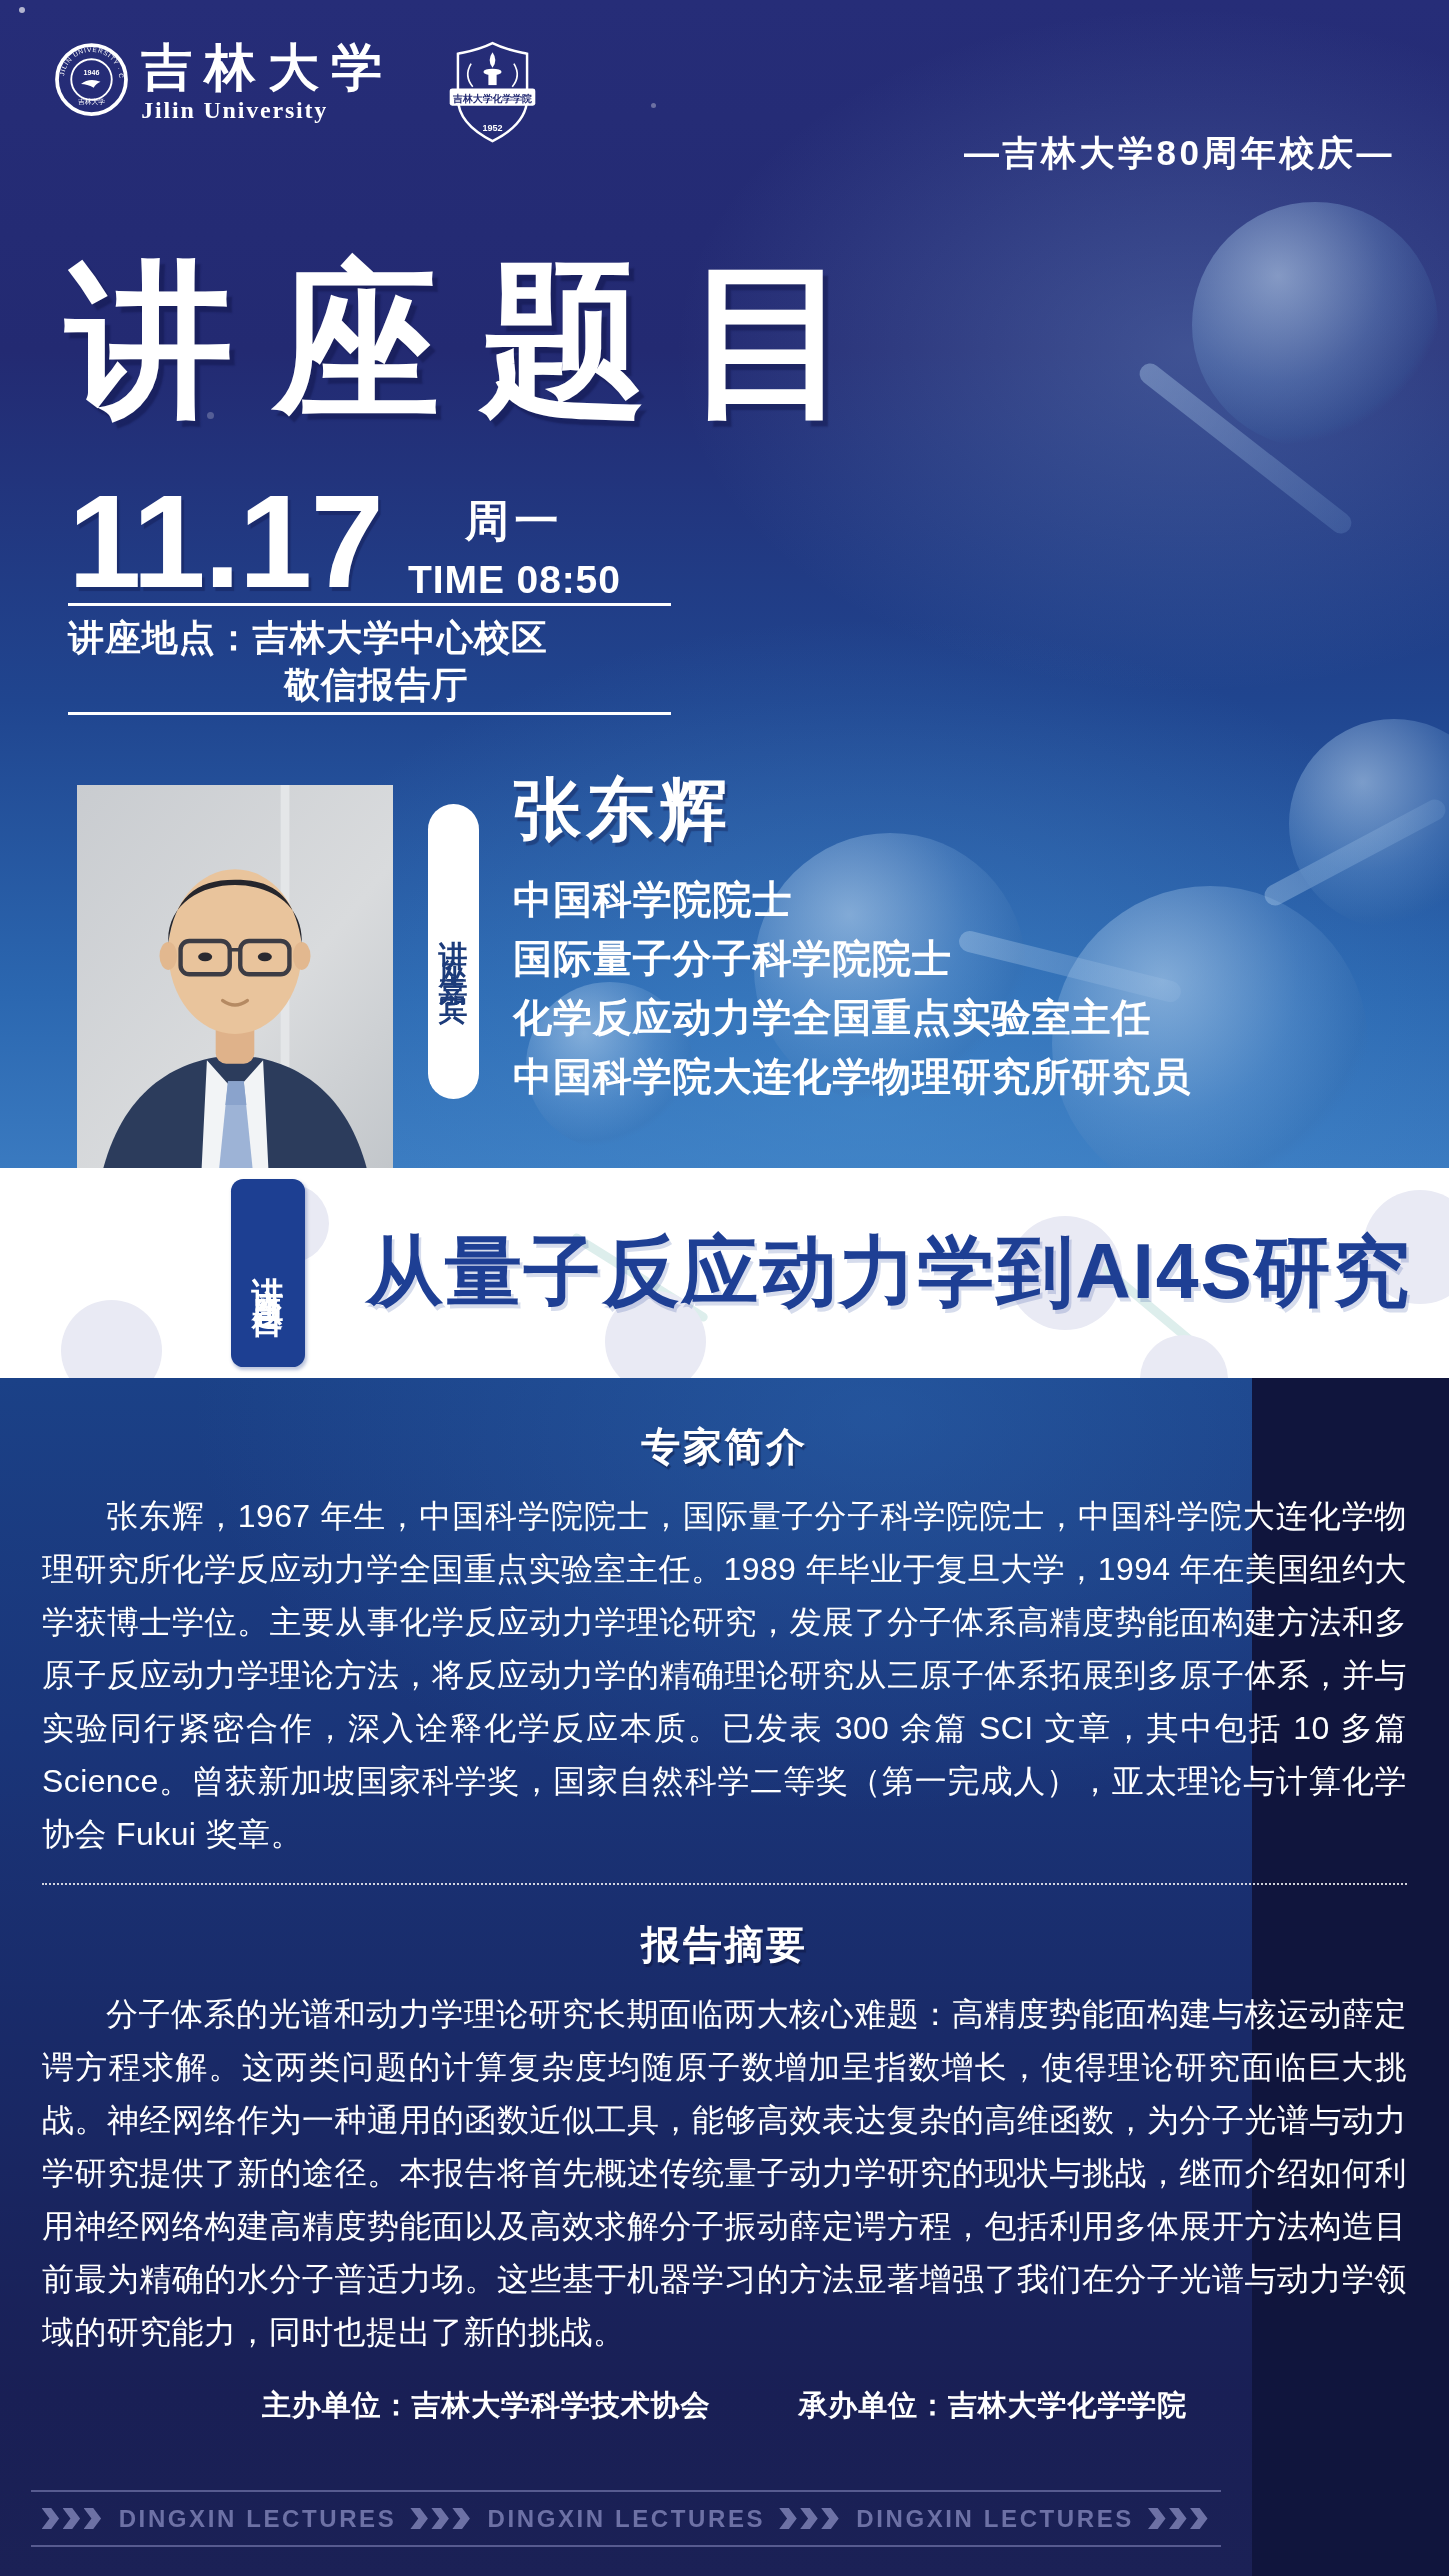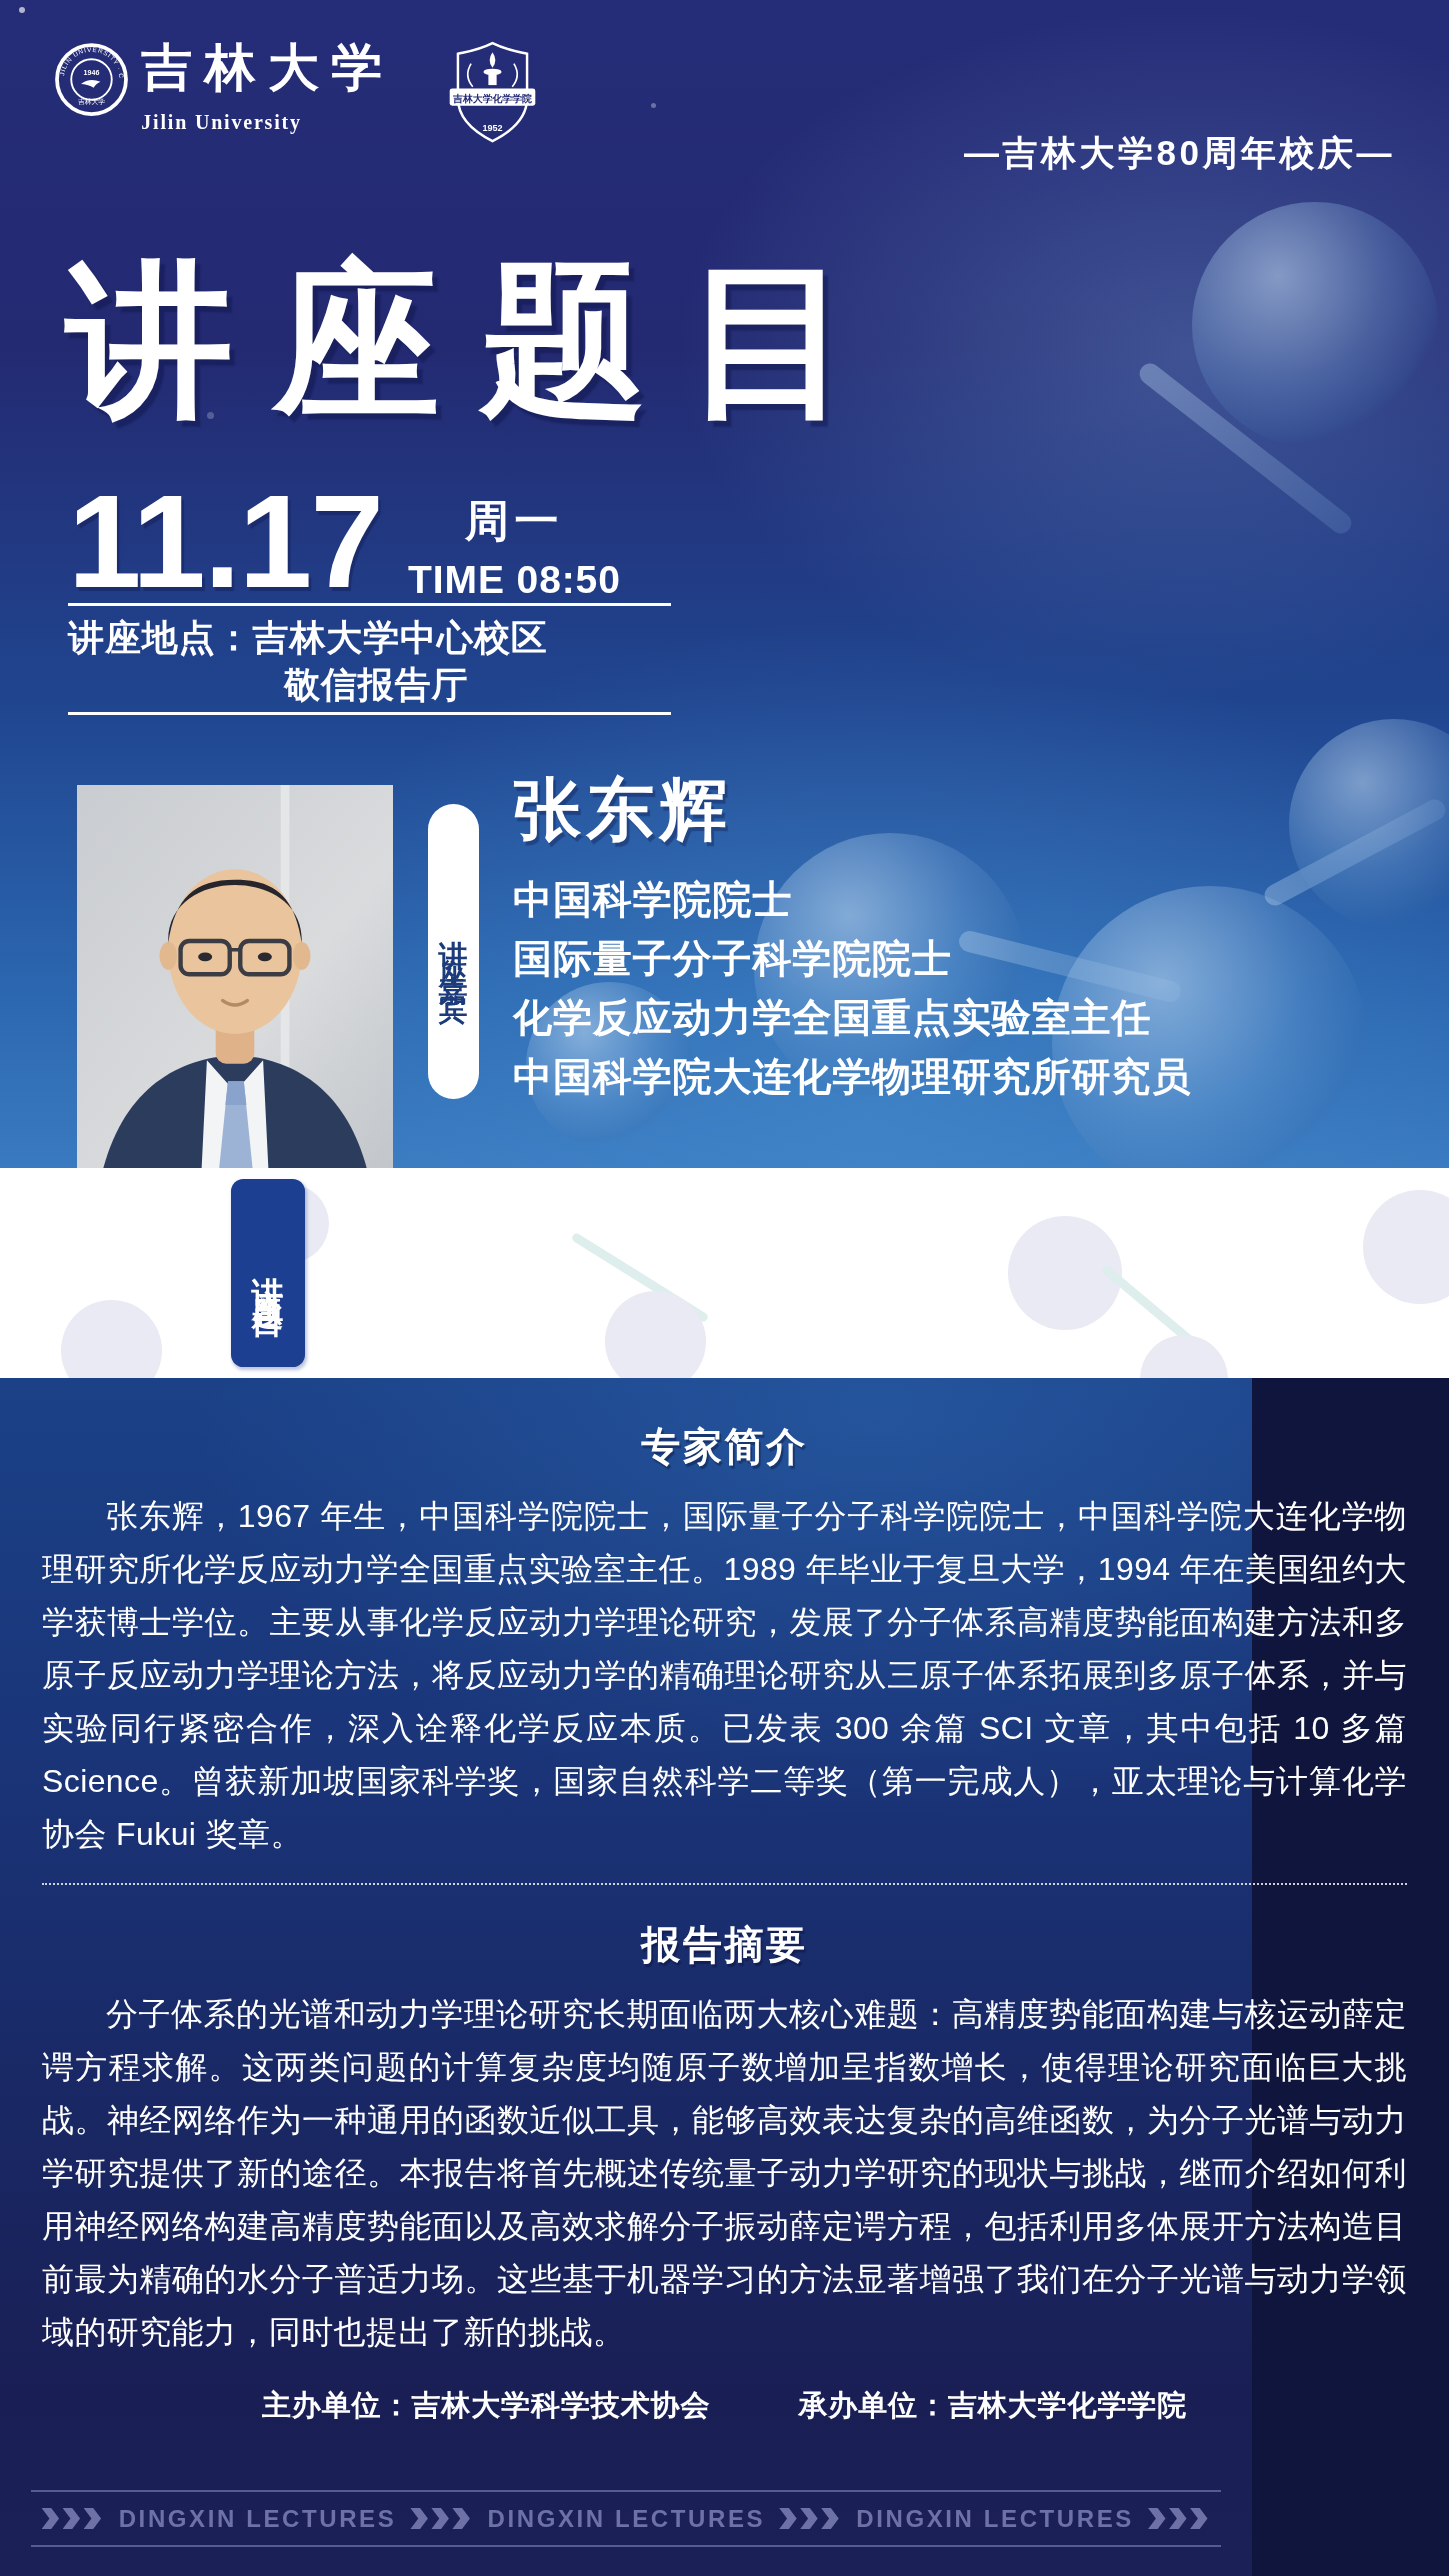--- a/index.html
+++ b/index.html
@@ -18,21 +18,21 @@
   }
   .atom{position:absolute;border-radius:50%;
     background:radial-gradient(circle at 35% 30%, rgba(195,220,243,.55), rgba(125,170,218,.28) 45%, rgba(60,110,170,.16) 68%, transparent 72%);}
   .bond{position:absolute;height:21px;border-radius:10.5px;
     background:linear-gradient(90deg, rgba(175,205,235,.40), rgba(120,160,210,.22));}
   .sparkle{position:absolute;border-radius:50%;background:rgba(255,255,255,.65);}
   .logo-row{position:absolute;left:54px;top:42px;display:flex;align-items:flex-start;}
   .seal-svg{width:75px;height:75px;}
   .uni-block{margin-left:12.3px;}
   .uni-cn{font-family:"Liberation Serif","DejaVu Serif",serif;font-size:51px;font-weight:700;letter-spacing:12.3px;line-height:53px;}
-  .uni-en{font-family:"Liberation Serif","DejaVu Serif",serif;font-size:20px;font-weight:700;letter-spacing:1.8px;margin-top:16px;}
+  .uni-en{font-family:"Liberation Serif","DejaVu Serif",serif;font-size:24px;font-weight:700;letter-spacing:1.8px;margin-top:2px;}
   .badge-svg{width:103px;height:107px;margin-left:46px;margin-top:-3.5px;}
   .anniversary{position:absolute;right:54px;top:130px;font-size:35px;font-weight:800;letter-spacing:3.5px;}
   .hero-title{position:absolute;left:66px;top:230px;font-size:167px;font-weight:900;letter-spacing:40px;
     text-shadow:5.3px 6.1px 1.8px rgba(15,20,70,.45);white-space:nowrap;}
   .date-row{position:absolute;left:68px;top:480px;display:flex;align-items:flex-start;}
   .date-num{font-size:132px;font-weight:900;line-height:123px;letter-spacing:-1.8px;text-shadow:2.6px 3.5px 0.9px rgba(15,20,70,.35);}
   .date-side{margin-left:26px;padding-top:12.3px;text-align:center;}
   .weekday{font-size:44px;font-weight:900;letter-spacing:5.3px;}
   .time{font-size:39px;font-weight:900;letter-spacing:0.9px;margin-top:7px;}
   .rule{position:absolute;left:68px;width:603px;height:2.6px;background:#fff;}
@@ -195,20 +195,21 @@
     <div class="wm" style="left:250px;top:16px;width:79px;height:79px;"></div>
     <div class="wm-line" style="left:561px;top:105px;width:158px;transform:rotate(32deg);"></div>
     <div class="wm" style="left:605px;top:123px;width:101px;height:101px;"></div>
     <div class="wm" style="left:1008px;top:48px;width:114px;height:114px;"></div>
     <div class="wm-line" style="left:1087px;top:140px;width:140px;transform:rotate(40deg);"></div>
     <div class="wm" style="left:1140px;top:167px;width:88px;height:88px;"></div>
     <div class="wm" style="left:1363px;top:22px;width:114px;height:114px;"></div>
     <div class="topic-pill">
       <span>讲座题目</span>
     </div>
+    <div class="topic-title">从量子反应动力学到AI4S研究</div>
   </div>
 
   <div class="info-section">
     <div class="sec-heading bio-heading">专家简介</div>
     <div class="bio-text">张东辉，1967 年生，中国科学院院士，国际量子分子科学院院士，中国科学院大连化学物理研究所化学反应动力学全国重点实验室主任。1989 年毕业于复旦大学，1994 年在美国纽约大学获博士学位。主要从事化学反应动力学理论研究，发展了分子体系高精度势能面构建方法和多原子反应动力学理论方法，将反应动力学的精确理论研究从三原子体系拓展到多原子体系，并与实验同行紧密合作，深入诠释化学反应本质。已发表 300 余篇 SCI 文章，其中包括 10 多篇 Science。曾获新加坡国家科学奖，国家自然科学二等奖（第一完成人），亚太理论与计算化学协会 Fukui 奖章。</div>
 
     <div class="dotted-sep"></div>
 
     <div class="sec-heading abs-heading">报告摘要</div>
     <div class="abs-text">分子体系的光谱和动力学理论研究长期面临两大核心难题：高精度势能面构建与核运动薛定谔方程求解。这两类问题的计算复杂度均随原子数增加呈指数增长，使得理论研究面临巨大挑战。神经网络作为一种通用的函数近似工具，能够高效表达复杂的高维函数，为分子光谱与动力学研究提供了新的途径。本报告将首先概述传统量子动力学研究的现状与挑战，继而介绍如何利用神经网络构建高精度势能面以及高效求解分子振动薛定谔方程，包括利用多体展开方法构造目前最为精确的水分子普适力场。这些基于机器学习的方法显著增强了我们在分子光谱与动力学领域的研究能力，同时也提出了新的挑战。</div>

